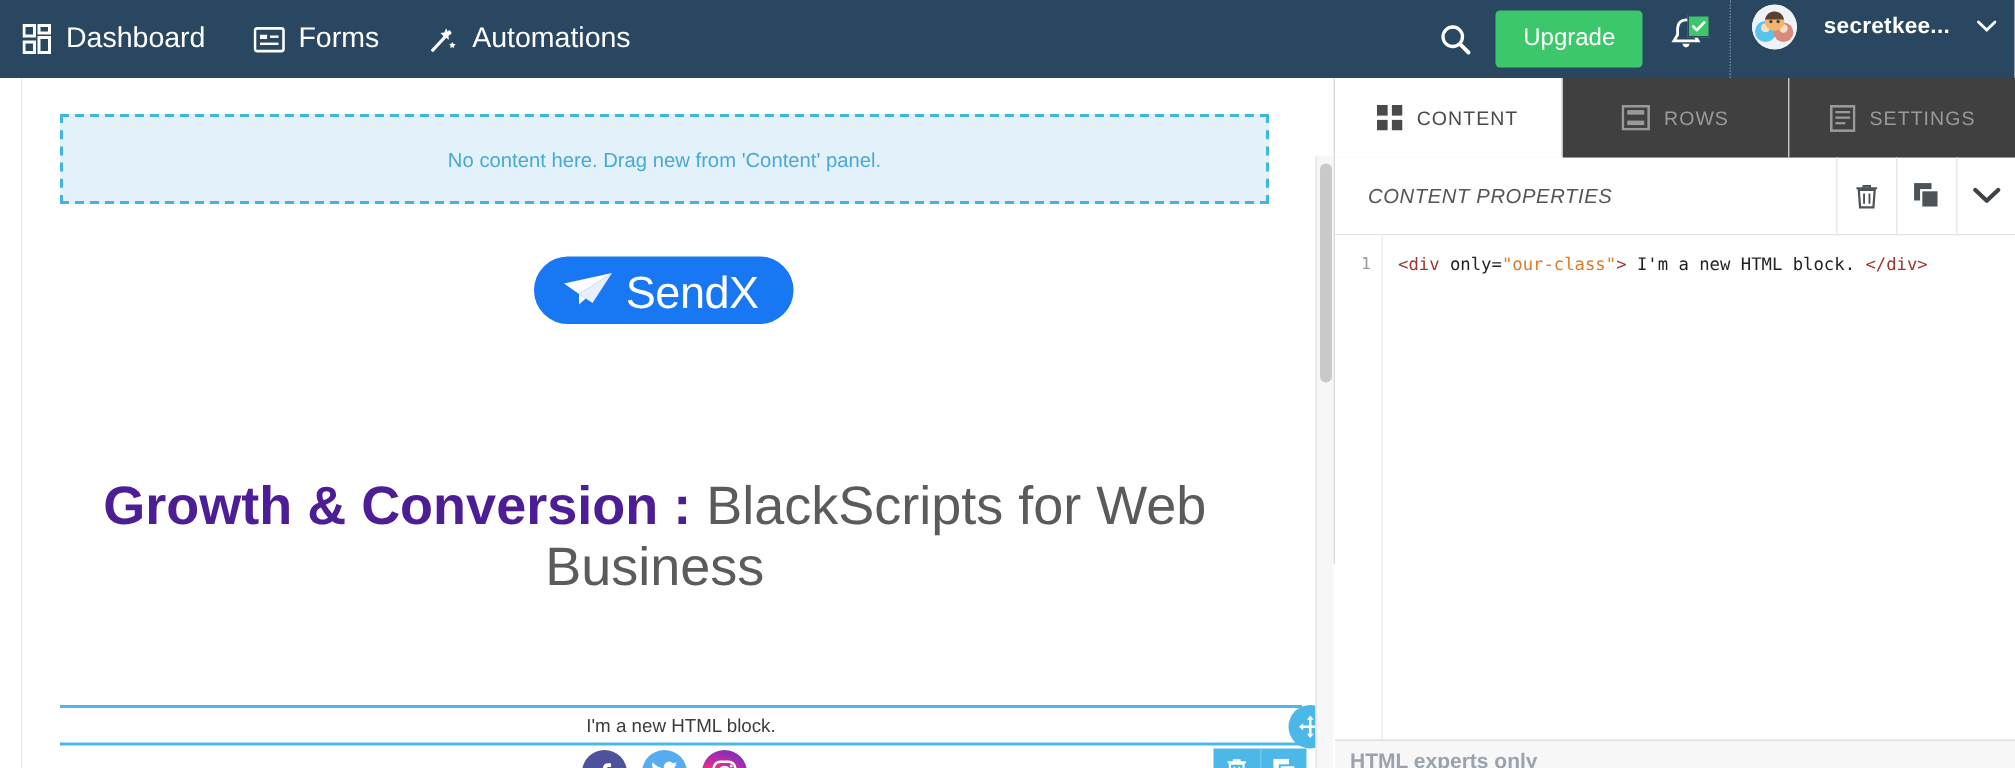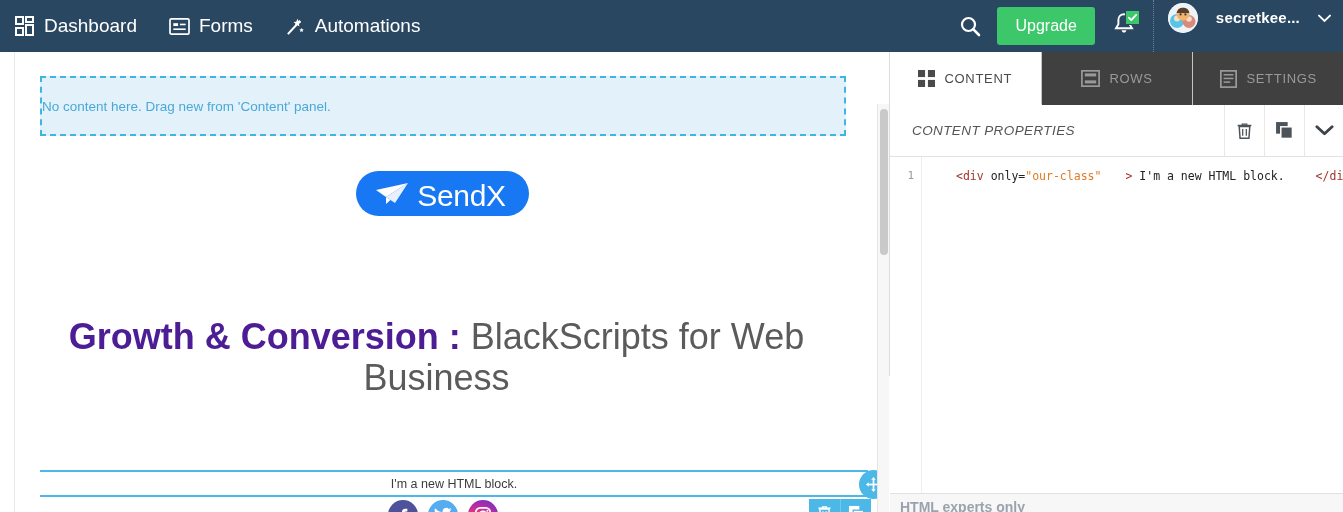--- a/index.html
+++ b/index.html
@@ -109,21 +109,21 @@
     position: absolute; left: 15px; top: 0;
     width: 855px; height: 460px;
     background: #ffffff;
   }
 
   #dropzone {
     position: absolute; left: 25px; top: 24px;
     width: 806px; height: 60px;
     background: #e3f2fa;
     border: 2px dashed #3eb6e0;
-    display: flex; align-items: center; 
+    display: flex; align-items: center; justify-content: center;
   }
   #dropzone-text { color: #4aa8d8; font-size: 13.5px; }
 
   #logo-row {
     position: absolute; left: 15px; top: 104px;
     width: 825px; height: 75px;
     display: flex; align-items: center; justify-content: center;
   }
   #sendx-logo {
     background: #1877f2;
@@ -284,21 +284,21 @@
     font-size: 11px;
   }
   #code-area {
     flex: 1;
     padding: 12px 0 0 10px;
     color: #222222;
     white-space: pre;
     overflow: hidden;
     cursor: text;
   }
-  .tok-tag { color: #a3342c; margin-left: 24px; }
+  .tok-tag { color: #a3342c; }
   .tok-attr { color: #222222; }
   .tok-val { color: #e07b24; }
   .tok-txt { color: #222222; }
 
   #panel-footer {
     position: absolute; left: 0; top: 441px;
     width: 454px; height: 19px;
     background: #f7f7f7;
     border-top: 1px solid #e0e0e0;
   }

